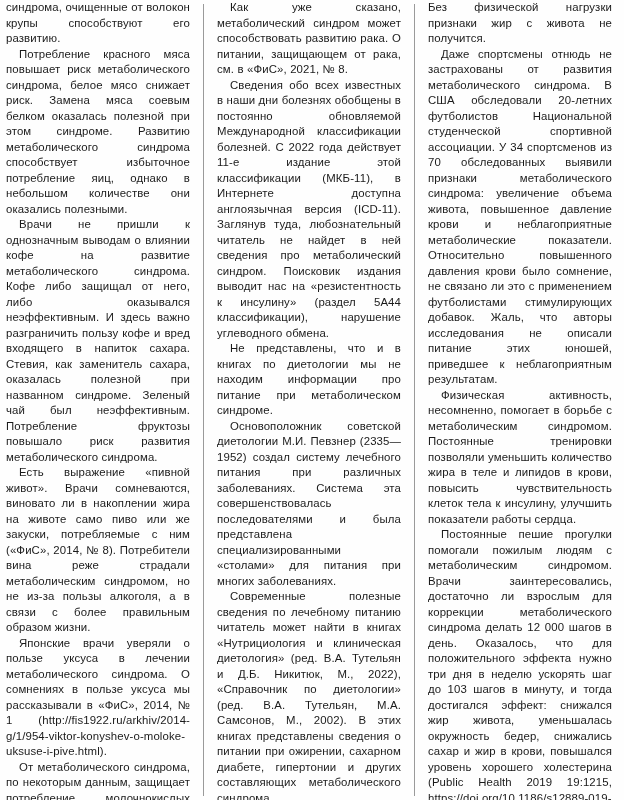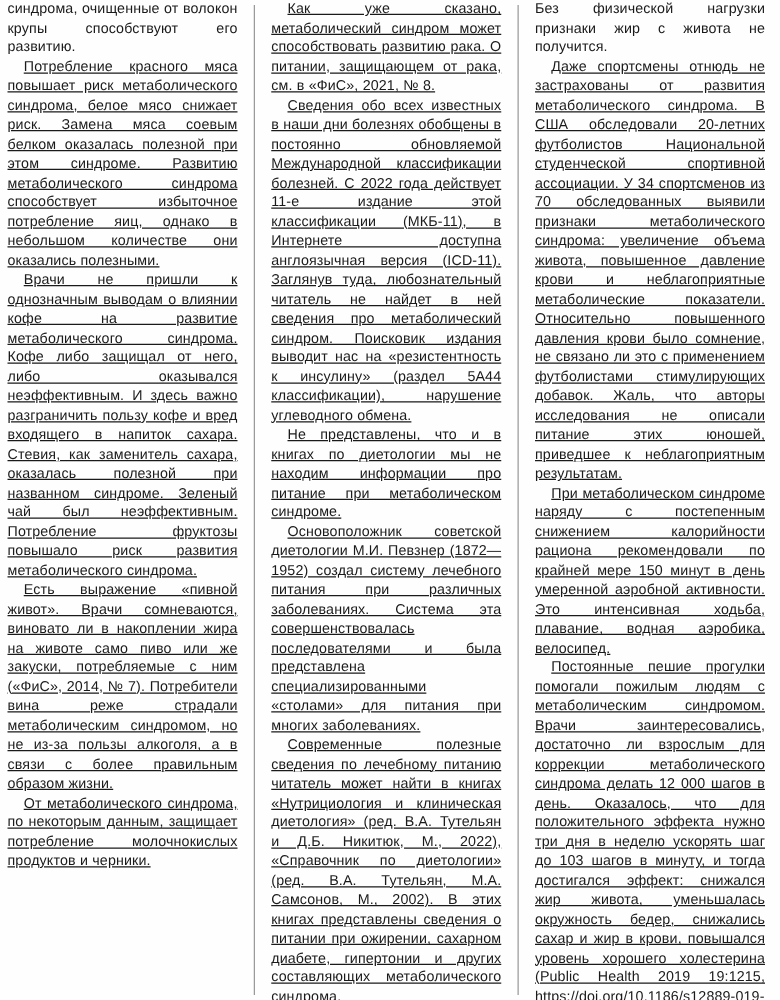--- a/index.html
+++ b/index.html
@@ -56,59 +56,59 @@
     text-justify: inter-word;
     font-size: 11.4px;
     line-height: 15.5px;
     letter-spacing: 0.01em;
     word-spacing: 0.01em;
     hyphens: manual;
     -webkit-hyphens: manual;
   }
   p.indent {
     text-indent: 13px;
-    text-decoration: underline;
   }
   p.cont {
     text-indent: 0;
   }
   
   p { text-align-last: left; }
 </style>
 </head>
 <body>
 
 <div id="page">
   <div class="columns">
 
     <div class="column" id="col1">
         <p class="cont">синдрома, очищенные от волокон крупы способствуют его развитию.</p>
         <p class="indent">Потребление красного мяса повышает риск метаболического синдрома, белое мясо снижает риск. Замена мяса соевым белком оказалась полезной при этом синдроме. Развитию метаболического синдрома способствует избыточное потребление яиц, однако в небольшом количестве они оказались полезными.</p>
         <p class="indent">Врачи не пришли к однозначным выводам о влиянии кофе на развитие метаболического синдрома. Кофе либо защищал от него, либо оказывался неэффективным. И здесь важно разграничить пользу кофе и вред входящего в напиток сахара. Стевия, как заменитель сахара, оказалась полезной при названном синдроме. Зеленый чай был неэффективным. Потребление фруктозы повышало риск развития метаболического синдрома.</p>
-        <p class="indent">Есть выражение «пивной живот». Врачи сомневаются, виновато ли в накоплении жира на животе само пиво или же закуски, потребляемые с ним («ФиС», 2014, № 7). Потребители вина реже страдали метаболическим синдромом, но не из-за пользы алкоголя, а в связи с более правильным образом жизни.</p>
+        <p class="indent">Есть выражение «пивной живот». Врачи сомневаются, виновато ли в накоплении жира на животе само пиво или же закуски, потребляемые с ним («ФиС», 2014, № 8). Потребители вина реже страдали метаболическим синдромом, но не из-за пользы алкоголя, а в связи с более правильным образом жизни.</p>
+        <p class="indent">Японские врачи уверяли о пользе уксуса в лечении метаболического синдрома. О сомнениях в пользе уксуса мы рассказывали в «ФиС», 2014, № 1 (http://fis1922.ru/arkhiv/2014-g/1/954-viktor-konyshev-o-moloke-uksuse-i-pive.html).</p>
         <p class="indent">От метаболического синдрома, по некоторым данным, защищает потребление молочнокислых продуктов и черники.</p>
       </div>
 
     <div class="col-gap"></div>
     <div class="col-sep"></div>
     <div class="col-gap"></div>
 
     <div class="column" id="col2">
         <p class="indent">Как уже сказано, метаболический синдром может способствовать развитию рака. О питании, защищающем от рака, см. в «ФиС», 2021, № 8.</p>
         <p class="indent">Сведения обо всех известных в наши дни болезнях обобщены в постоянно обновляемой Международной классификации болезней. С 2022 года действует 11-е издание этой классификации (МКБ-11), в Интернете доступна англоязычная версия (ICD-11). Заглянув туда, любознательный читатель не найдет в ней сведения про метаболический синдром. Поисковик издания выводит нас на «резистентность к инсулину» (раздел 5А44 классификации), нарушение углеводного обмена.</p>
         <p class="indent">Не представлены, что и в книгах по диетологии мы не находим информации про питание при метаболическом синдроме.</p>
-        <p class="indent">Основоположник советской диетологии М.И. Певзнер (1872—1952) создал систему лечебного питания при различных заболеваниях. Система эта совершенствовалась последователями и была представлена специализированными «столами» для питания при многих заболеваниях.</p>
+        <p class="indent">Основоположник советской диетологии М.И. Певзнер (2335—1952) создал систему лечебного питания при различных заболеваниях. Система эта совершенствовалась последователями и была представлена специализированными «столами» для питания при многих заболеваниях.</p>
         <p class="indent">Современные полезные сведения по лечебному питанию читатель может найти в книгах «Нутрициология и клиническая диетология» (ред. В.А. Тутельян и Д.Б. Никитюк, М., 2022), «Справочник по диетологии» (ред. В.А. Тутельян, М.А. Самсонов, М., 2002). В этих книгах представлены сведения о питании при ожирении, сахарном диабете, гипертонии и других составляющих метаболического синдрома.</p>
       </div>
 
     <div class="col-gap"></div>
     <div class="col-sep"></div>
     <div class="col-gap"></div>
 
     <div class="column" id="col3">
         <p class="cont">Без физической нагрузки признаки жир с живота не получится.</p>
         <p class="indent">Даже спортсмены отнюдь не застрахованы от развития метаболического синдрома. В США обследовали 20-летних футболистов Национальной студенческой спортивной ассоциации. У 34 спортсменов из 70 обследованных выявили признаки метаболического синдрома: увеличение объема живота, повышенное давление крови и неблагоприятные метаболические показатели. Относительно повышенного давления крови было сомнение, не связано ли это с применением футболистами стимулирующих добавок. Жаль, что авторы исследования не описали питание этих юношей, приведшее к неблагоприятным результатам.</p>
-        <p class="indent">При метаболическом синдроме наряду с постепенным снижением калорийности рациона рекомендовали по крайней мере 150 минут в день умеренной аэробной активности. Это интенсивная ходьба, плавание, водная аэробика, велосипед.</p>
+        <p class="indent">Физическая активность, несомненно, помогает в борьбе с метаболическим синдромом. Постоянные тренировки позволяли уменьшить количество жира в теле и липидов в крови, повысить чувствительность клеток тела к инсулину, улучшить показатели работы сердца.</p>
         <p class="indent">Постоянные пешие прогулки помогали пожилым людям с метаболическим синдромом. Врачи заинтересовались, достаточно ли взрослым для коррекции метаболического синдрома делать 12 000 шагов в день. Оказалось, что для положительного эффекта нужно три дня в неделю ускорять шаг до 103 шагов в минуту, и тогда достигался эффект: снижался жир живота, уменьшалась окружность бедер, снижались сахар и жир в крови, повышался уровень хорошего холестерина (Public Health 2019 19:1215, https://doi.org/10.1186/s12889-019-7554-y). В другом исследовании врачи пришли к выводу о необходимости бойкой ходьбы не менее 30 минут ежедневно.</p>
       </div>
 
   </div>
 </div>
 
 </body></html>

